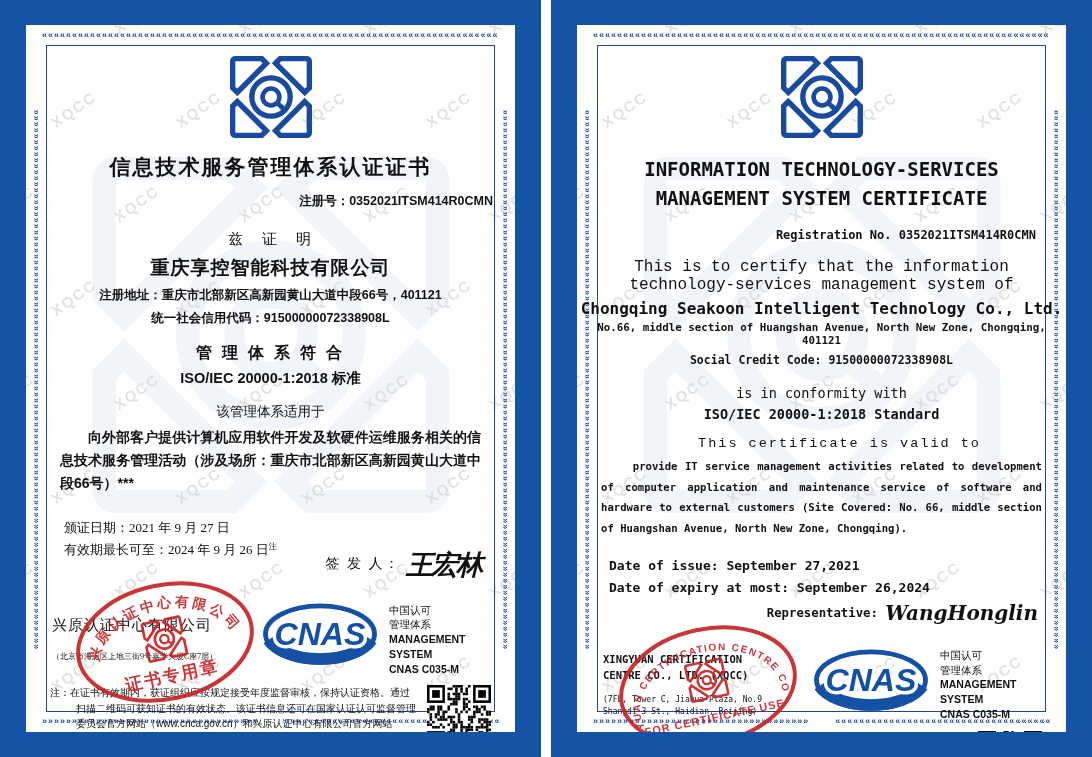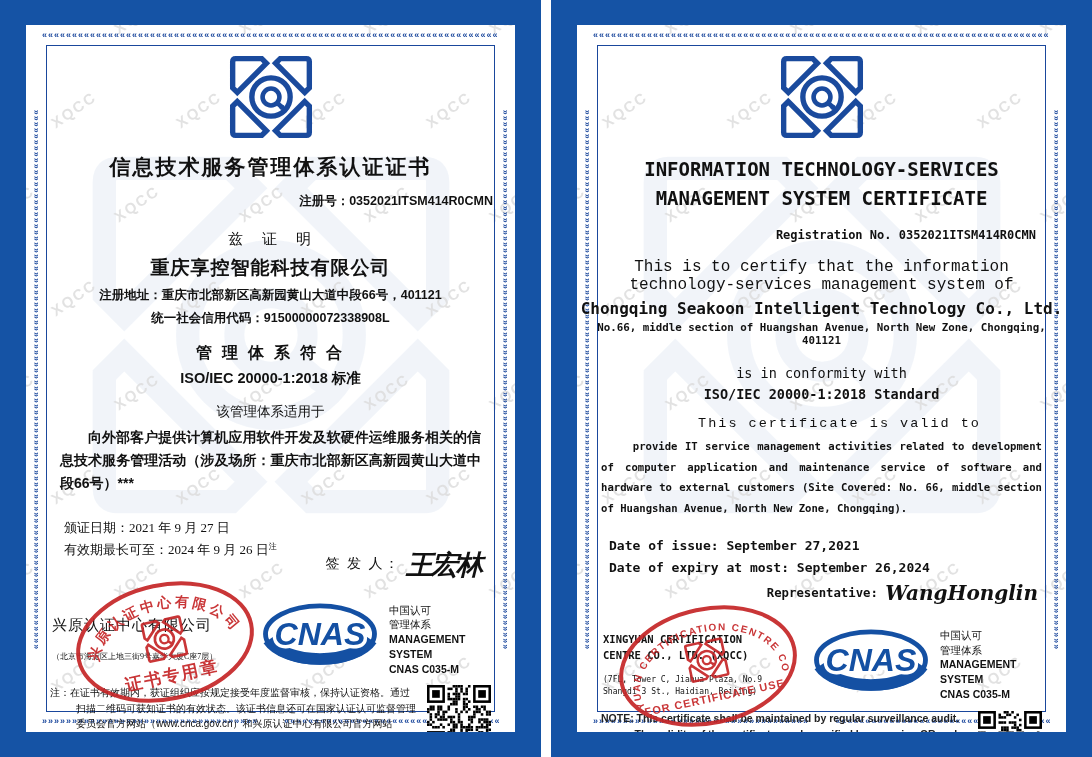--- a/index.html
+++ b/index.html
@@ -522,20 +522,21 @@
           </svg>
 
         <div class="en-title">
           <div>INFORMATION TECHNOLOGY-SERVICES</div>
           <div>MANAGEMENT SYSTEM CERTIFICATE</div>
         </div>
         <div class="en-reg"><span>Registration No. </span><span>0352021ITSM414R0CMN</span></div>
         <div class="en-certify">This is to certify that the information technology-services management system of</div>
         <div class="en-company">Chongqing Seakoon Intelligent Technology Co., Ltd.</div>
         <div class="en-addr">No.66, middle section of Huangshan Avenue, North New Zone, Chongqing, 401121</div>
+        <div class="en-credit">Social Credit Code: 91500000072338908L</div>
         <div class="en-conf">is in conformity with</div>
         <div class="en-std">ISO/IEC 20000-1:2018 Standard</div>
         <div class="en-valid">This certificate is valid to</div>
         <div class="en-scope">provide IT service management activities related to development of computer application and maintenance service of software and hardware to external customers (Site Covered: No. 66, middle section of Huangshan Avenue, North New Zone, Chongqing).</div>
 
         <div class="en-dates">
           <div>Date of issue: September 27,2021</div>
           <div>Date of expiry at most: September 26,2024</div>
         </div>
         <div class="en-signrow">

